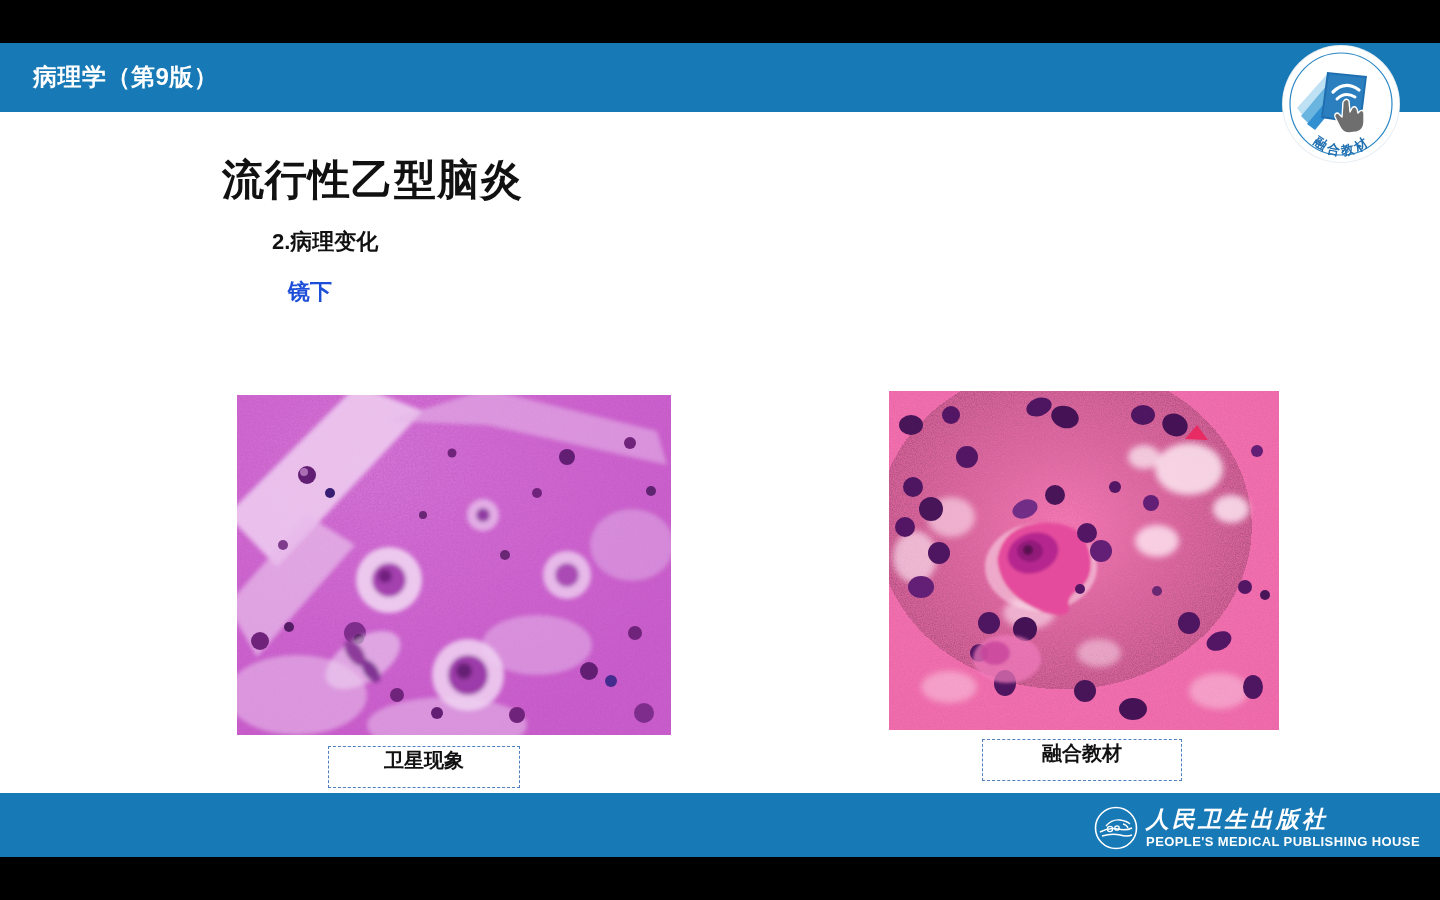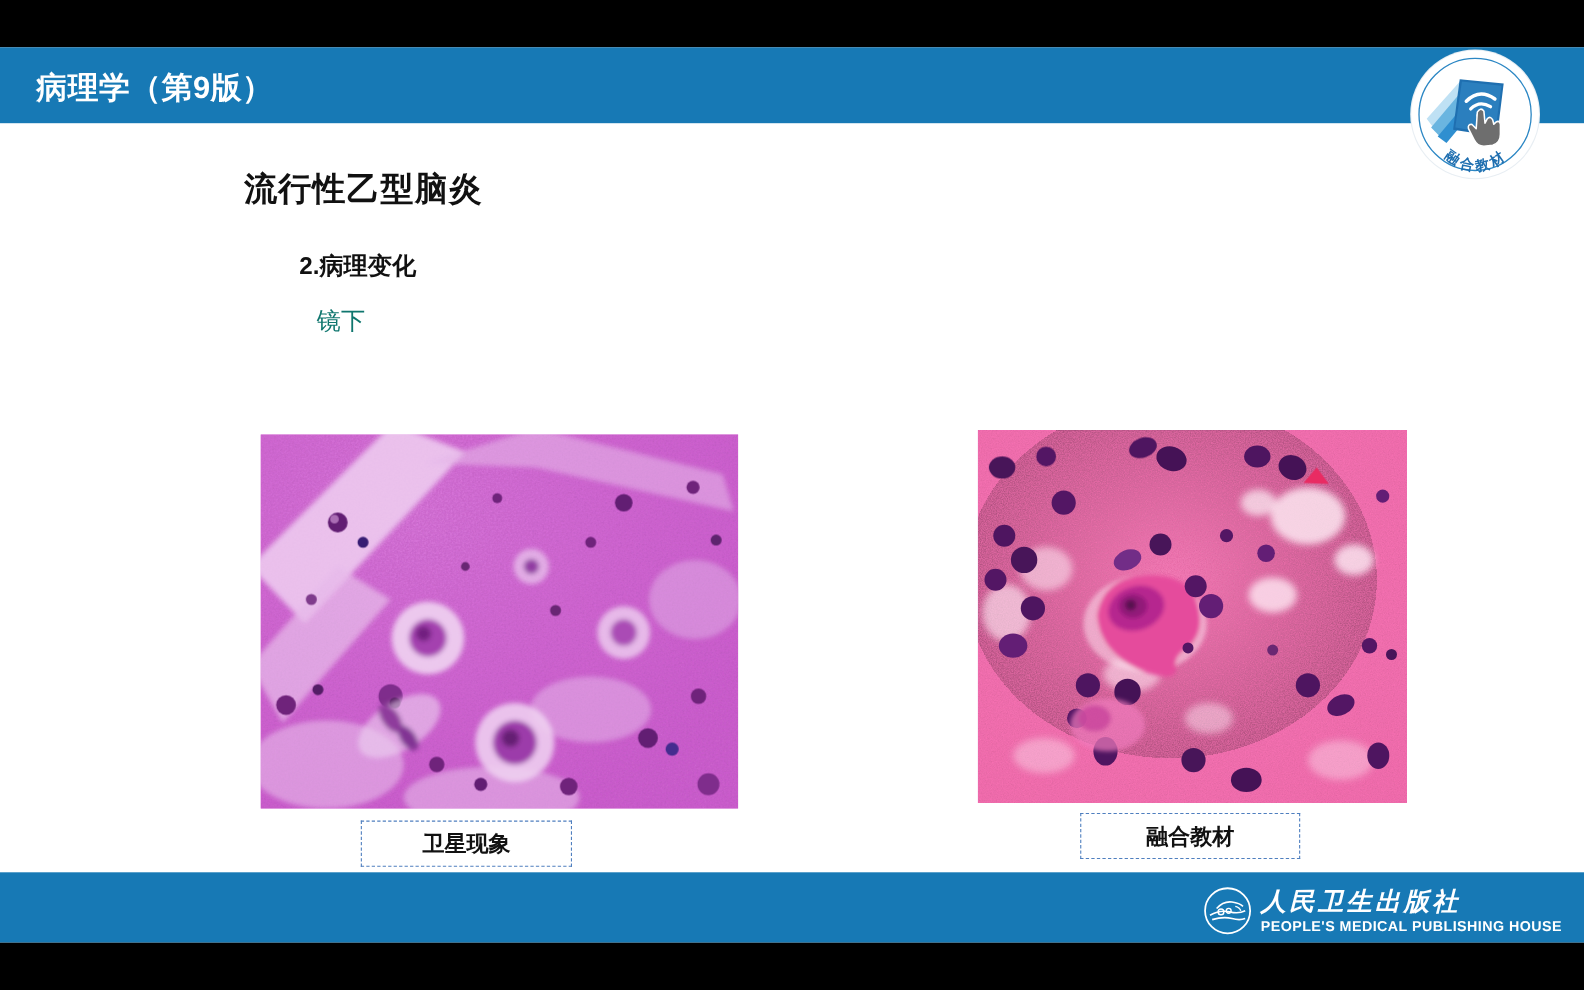--- a/index.html
+++ b/index.html
@@ -36,21 +36,21 @@
   
   .header-band {
     position: absolute;
     left: 0; top: 43px;
     width: 1440px; height: 69px;
     background: #1779b5;
   }
   .header-title {
     position: absolute;
     left: 33px; top: 61px;
-    font-size: 28px;
+    font-size: 24px;
     font-weight: bold;
     color: #ffffff;
     letter-spacing: 0.5px;
     white-space: nowrap;
   }
 
   
   .badge {
     position: absolute;
     left: 1283px; top: 46px;
@@ -58,41 +58,41 @@
     border-radius: 50%;
     background: #ffffff;
     box-shadow: 0 0 0 1px #e8eef3;
   }
   .badge-svg { display:block; width:116px; height:116px; }
 
   
   .slide-title {
     position: absolute;
     left: 222px; top: 152px;
-    font-size: 30px;
+    font-size: 42px;
     font-weight: bold;
     color: #111111;
     letter-spacing: 1px;
     white-space: nowrap;
   }
   .section-heading {
     position: absolute;
     left: 236px; top: 227px;
     font-size: 22px;
     font-weight: bold;
     color: #111111;
     white-space: nowrap;
     margin-left: 36px;
   }
   .sub-heading {
     position: absolute;
     left: 288px; top: 277px;
     font-size: 22px;
-    font-weight: normal;
-    color: #0f766e;
+    font-weight: bold;
+    color: #1d4ed8;
     white-space: nowrap;
   }
   .body-text {
     position: absolute;
     left: 308px; top: 318px;
     width: 1030px;
     font-size: 21px;
     line-height: 48px;
     color: #1a1a1a;
   }
@@ -106,21 +106,21 @@
   .fig-left  { left: 237px; top: 395px; width: 434px; height: 340px; }
   .fig-right { left: 889px; top: 391px; width: 390px; height: 339px; }
   .fig svg { display: block; width: 100%; height: 100%; }
 
   
   .caption-box {
     position: absolute;
     border: 1px dashed #4f7fbf;
     background: #ffffff;
     display: flex;
-    align-items: center;
+    align-items: flex-start;
     justify-content: center;
     box-sizing: border-box;
   }
   .caption-left  { left: 328px; top: 746px; width: 192px; height: 42px; }
   .caption-right { left: 982px; top: 739px; width: 200px; height: 42px; }
   .caption-box span {
     font-size: 20px;
     font-weight: bold;
     color: #111111;
     white-space: nowrap;

